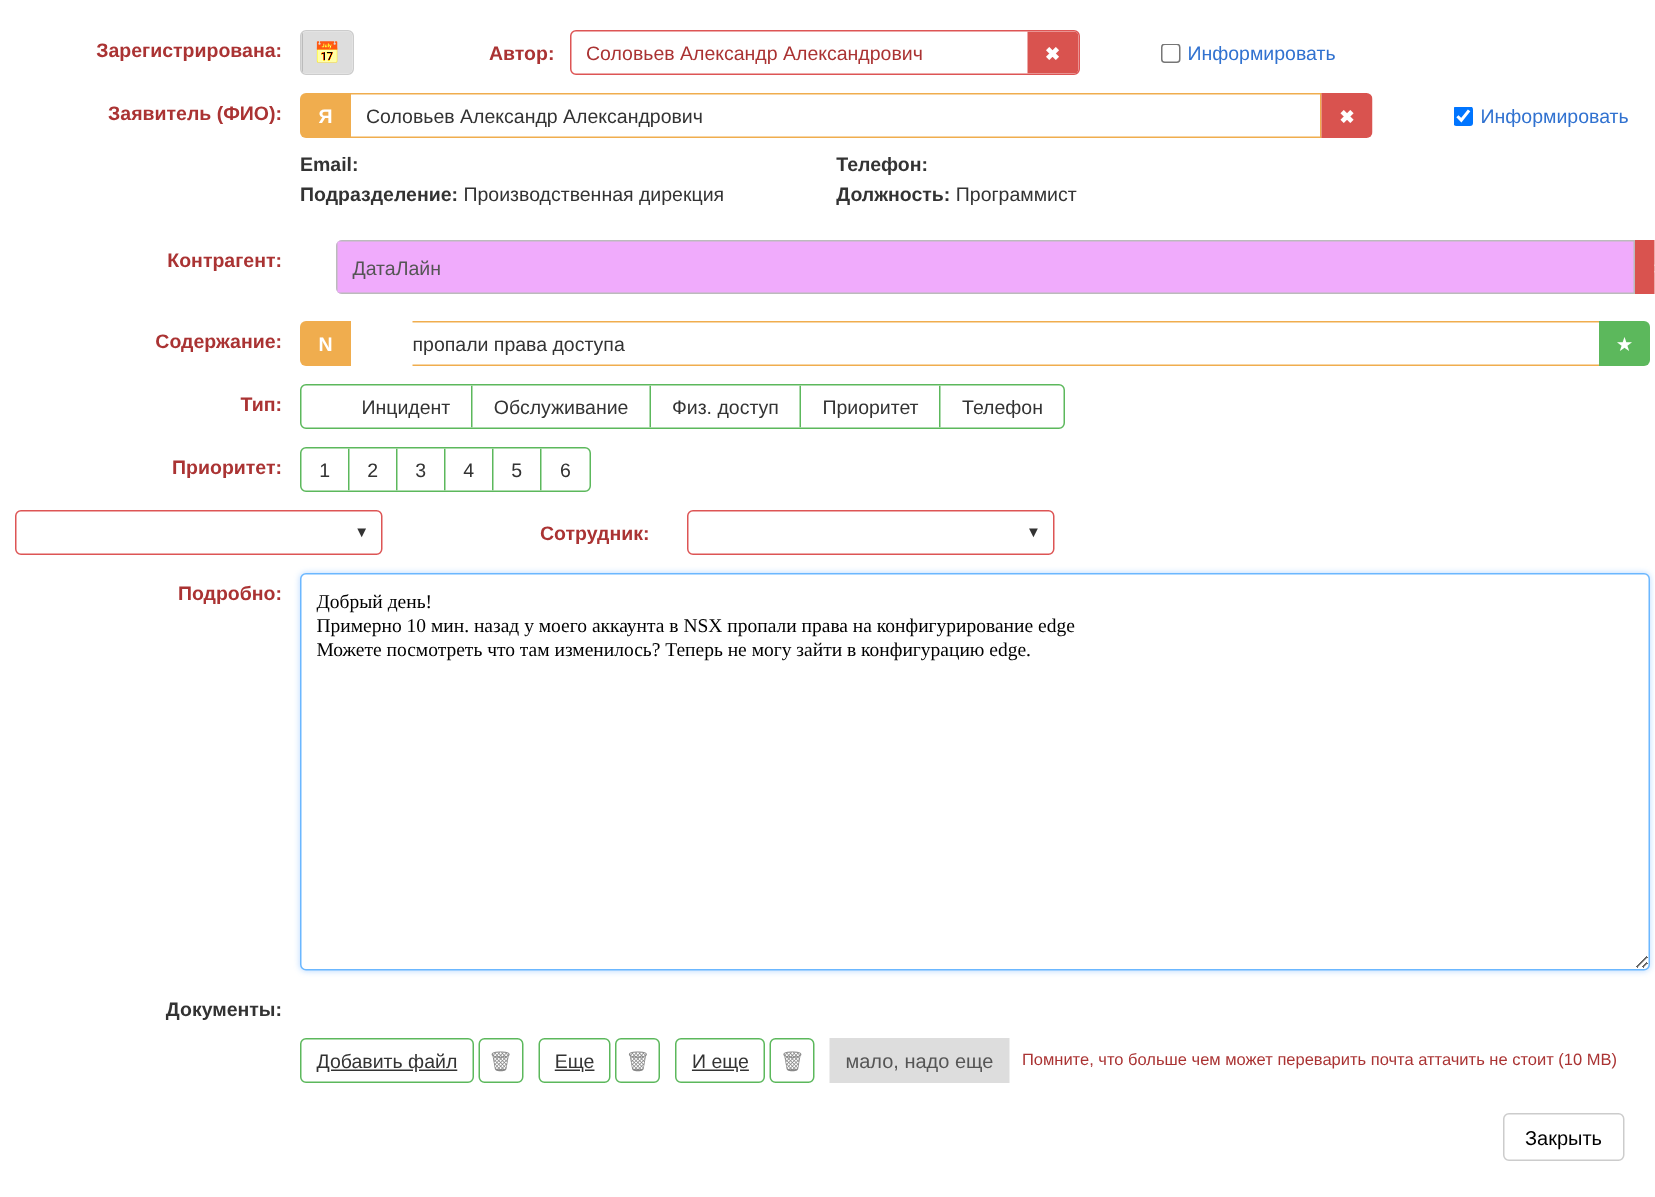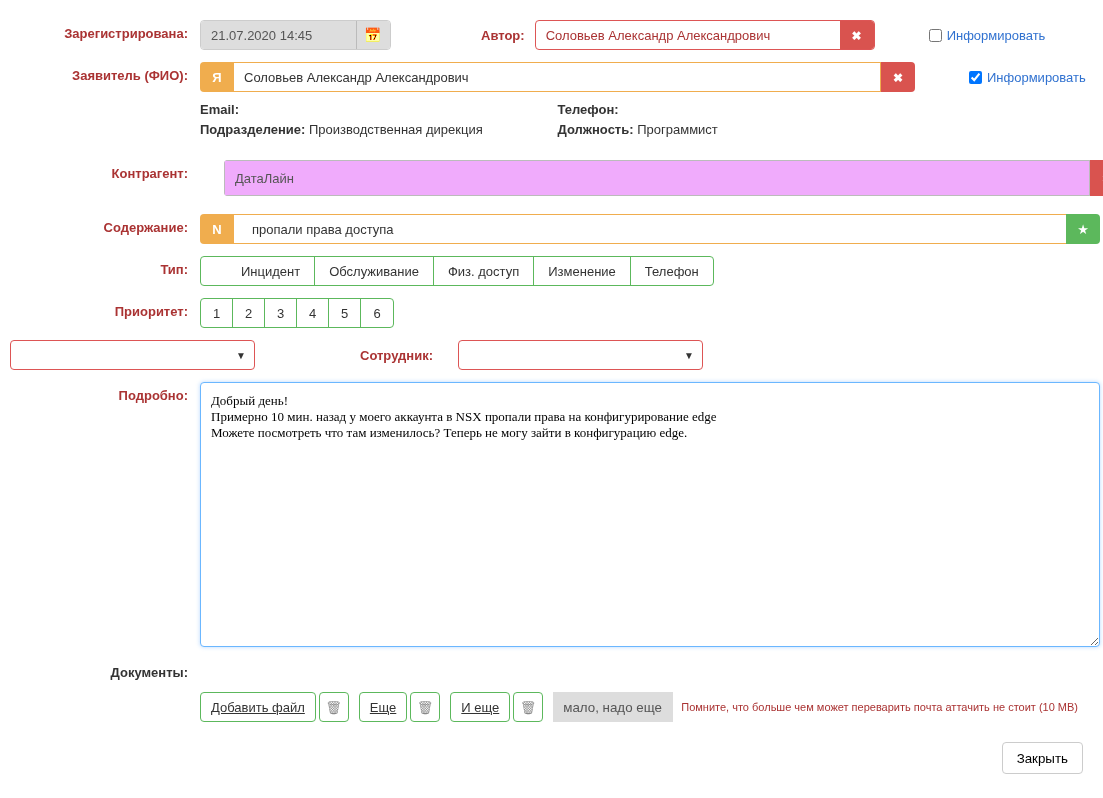--- a/index.html
+++ b/index.html
@@ -173,21 +173,22 @@
     justify-content: center;
     font-weight: bold;
   }
   .content-input {
     flex: 1;
     border: 1px solid #f0ad4e;
     border-left: none;
     border-right: none;
     display: flex;
     align-items: center;
-    padding: 0 18px;
+    padding: 0 0;
+    margin-left: 41px;
   }
   .content-star {
     width: 34px;
     background: #5cb85c;
     color: #fff;
     display: flex;
     align-items: center;
     justify-content: center;
   }
   .type-tabs {
@@ -312,21 +313,20 @@
   .icon-trash::before { content: "🗑"; font-size: 13px; color: #888; }
   .icon-star::before { content: "★"; font-size: 13px; }
 </style>
 </head>
 <body>
 
 <div class="form-row">
   <div class="label-col">Зарегистрирована:</div>
   <div class="content-col">
     <div class="date-group">
-      <div class="date-input">21.07.2020 14:45</div>
       <div class="date-btn">
           <span class="icon-cal"></span>
         </div>
     </div>
     <span class="author-label">Автор:</span>
     <div class="author-group">
       <div class="author-input">Соловьев Александр Александрович</div>
       <div class="author-clear">
           <span class="icon-x"></span>
         </div>
@@ -390,21 +390,21 @@
   </div>
 </div>
 
 <div class="form-row">
   <div class="label-col">Тип:</div>
   <div class="content-col">
     <div class="type-tabs">
       <div class="type-tab">Инцидент</div>
       <div class="type-tab">Обслуживание</div>
       <div class="type-tab">Физ. доступ</div>
-      <div class="type-tab">Изменение</div>
+      <div class="type-tab">Приоритет</div>
       <div class="type-tab">Телефон</div>
     </div>
   </div>
 </div>
 
 <div class="form-row">
   <div class="label-col">Приоритет:</div>
   <div class="content-col">
     <div class="prio-tabs">
       <div class="prio-tab">1</div>

